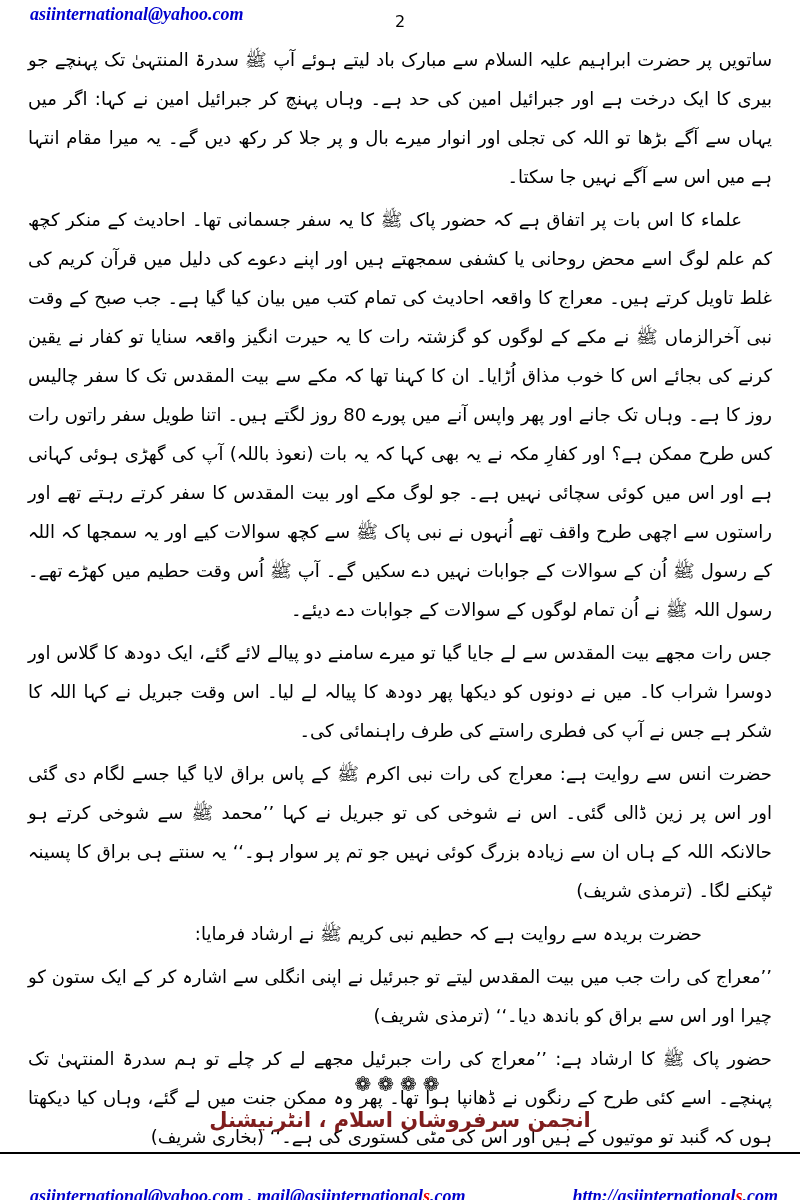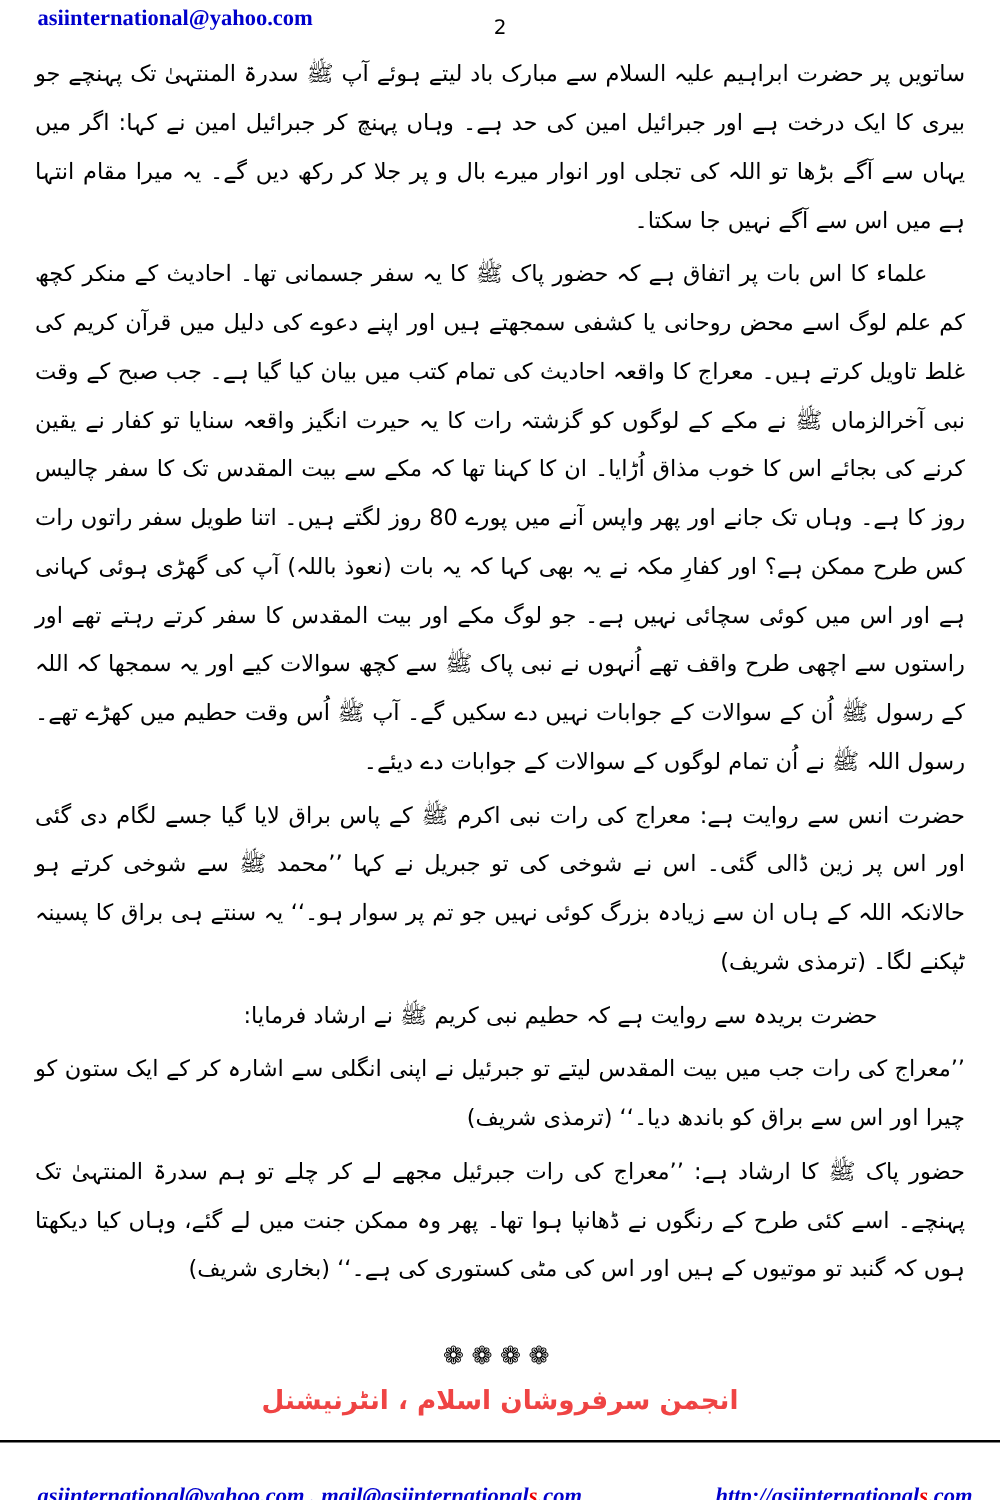--- a/index.html
+++ b/index.html
@@ -11,20 +11,21 @@
     background: #ffffff;
     overflow: hidden;
     font-family: "DejaVu Sans", sans-serif;
   }
   
   .header-email {
     position: absolute;
     top: 4px;
     left: 30px;
     font-family: "Liberation Serif", "DejaVu Serif", serif;
+    font-style: italic;
     font-weight: 700;
     font-size: 18px;
     color: #0000cc;
   }
   .page-number {
     position: absolute;
     top: 12px;
     left: 0;
     width: 100%;
     text-align: center;
@@ -62,21 +63,21 @@
   .org-title {
     position: absolute;
     top: 1108px;
     left: 0;
     width: 100%;
     text-align: center;
     direction: rtl;
     font-family: "DejaVu Sans", sans-serif;
     font-weight: 700;
     font-size: 21px;
-    color: #ef4444;
+    color: #7f1d1d;
   }
   
   .footer-rule {
     position: absolute;
     top: 1152px;
     left: 0;
     width: 100%;
     border-top: 2px solid #000000;
   }
   .footer-row {
@@ -101,20 +102,21 @@
 
 <div class="page">
 
   <span class="header-email">asiinternational@yahoo.com</span>
 
   <div class="page-number">2</div>
 
   <div class="body-text" lang="ur">
     <p>ساتویں پر حضرت ابراہیم علیہ السلام سے مبارک باد لیتے ہوئے آپ ﷺ سدرۃ المنتہیٰ تک پہنچے جو بیری کا ایک درخت ہے اور جبرائیل امین کی حد ہے۔ وہاں پہنچ کر جبرائیل امین نے کہا: اگر میں یہاں سے آگے بڑھا تو اللہ کی تجلی اور انوار میرے بال و پر جلا کر رکھ دیں گے۔ یہ میرا مقام انتہا ہے میں اس سے آگے نہیں جا سکتا۔</p>
     <p class="indent-small">علماء کا اس بات پر اتفاق ہے کہ حضور پاک ﷺ کا یہ سفر جسمانی تھا۔ احادیث کے منکر کچھ کم علم لوگ اسے محض روحانی یا کشفی سمجھتے ہیں اور اپنے دعوے کی دلیل میں قرآن کریم کی غلط تاویل کرتے ہیں۔ معراج کا واقعہ احادیث کی تمام کتب میں بیان کیا گیا ہے۔ جب صبح کے وقت نبی آخرالزماں ﷺ نے مکے کے لوگوں کو گزشتہ رات کا یہ حیرت انگیز واقعہ سنایا تو کفار نے یقین کرنے کی بجائے اس کا خوب مذاق اُڑایا۔ ان کا کہنا تھا کہ مکے سے بیت المقدس تک کا سفر چالیس روز کا ہے۔ وہاں تک جانے اور پھر واپس آنے میں پورے 80 روز لگتے ہیں۔ اتنا طویل سفر راتوں رات کس طرح ممکن ہے؟ اور کفارِ مکہ نے یہ بھی کہا کہ یہ بات (نعوذ باللہ) آپ کی گھڑی ہوئی کہانی ہے اور اس میں کوئی سچائی نہیں ہے۔ جو لوگ مکے اور بیت المقدس کا سفر کرتے رہتے تھے اور راستوں سے اچھی طرح واقف تھے اُنہوں نے نبی پاک ﷺ سے کچھ سوالات کیے اور یہ سمجھا کہ اللہ کے رسول ﷺ اُن کے سوالات کے جوابات نہیں دے سکیں گے۔ آپ ﷺ اُس وقت حطیم میں کھڑے تھے۔ رسول اللہ ﷺ نے اُن تمام لوگوں کے سوالات کے جوابات دے دیئے۔</p>
+    <p>جس رات مجھے بیت المقدس سے لے جایا گیا تو میرے سامنے دو پیالے لائے گئے، ایک دودھ کا گلاس اور دوسرا شراب کا۔ میں نے دونوں کو دیکھا پھر دودھ کا پیالہ لے لیا۔ اس وقت جبریل نے کہا اللہ کا شکر ہے جس نے آپ کی فطری راستے کی طرف راہنمائی کی۔</p>
     <p>حضرت انس سے روایت ہے: معراج کی رات نبی اکرم ﷺ کے پاس براق لایا گیا جسے لگام دی گئی اور اس پر زین ڈالی گئی۔ اس نے شوخی کی تو جبریل نے کہا ’’محمد ﷺ سے شوخی کرتے ہو حالانکہ اللہ کے ہاں ان سے زیادہ بزرگ کوئی نہیں جو تم پر سوار ہو۔‘‘ یہ سنتے ہی براق کا پسینہ ٹپکنے لگا۔ (ترمذی شریف)</p>
     <p class="indent-large">حضرت بریدہ سے روایت ہے کہ حطیم نبی کریم ﷺ نے ارشاد فرمایا:</p>
     <p>’’معراج کی رات جب میں بیت المقدس لیتے تو جبرئیل نے اپنی انگلی سے اشارہ کر کے ایک ستون کو چیرا اور اس سے براق کو باندھ دیا۔‘‘ (ترمذی شریف)</p>
     <p>حضور پاک ﷺ کا ارشاد ہے: ’’معراج کی رات جبرئیل مجھے لے کر چلے تو ہم سدرۃ المنتہیٰ تک پہنچے۔ اسے کئی طرح کے رنگوں نے ڈھانپا ہوا تھا۔ پھر وہ ممکن جنت میں لے گئے، وہاں کیا دیکھتا ہوں کہ گنبد تو موتیوں کے ہیں اور اس کی مٹی کستوری کی ہے۔‘‘ (بخاری شریف)</p>
 
   </div>
 
   <div class="ornaments">❁❁❁❁</div>
 
   <div class="org-title" lang="ur">انجمن سرفروشان اسلام ، انٹرنیشنل</div>

